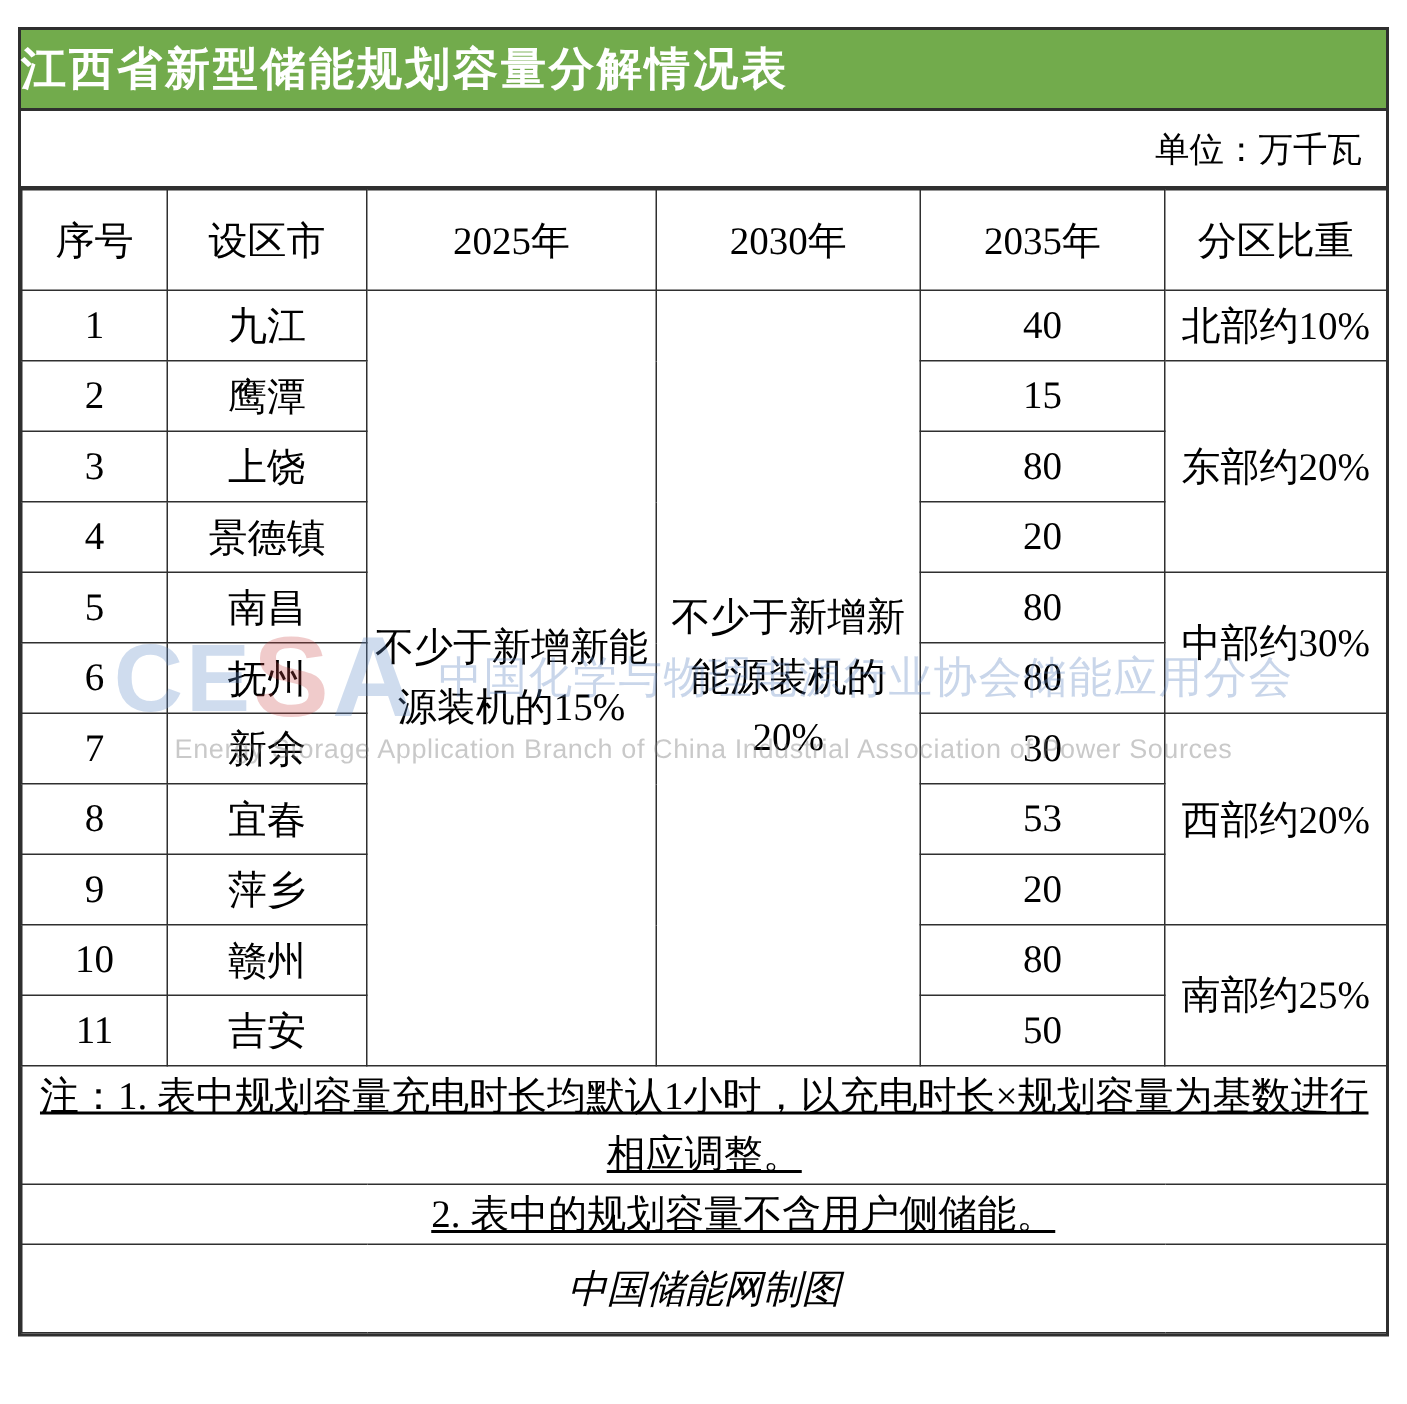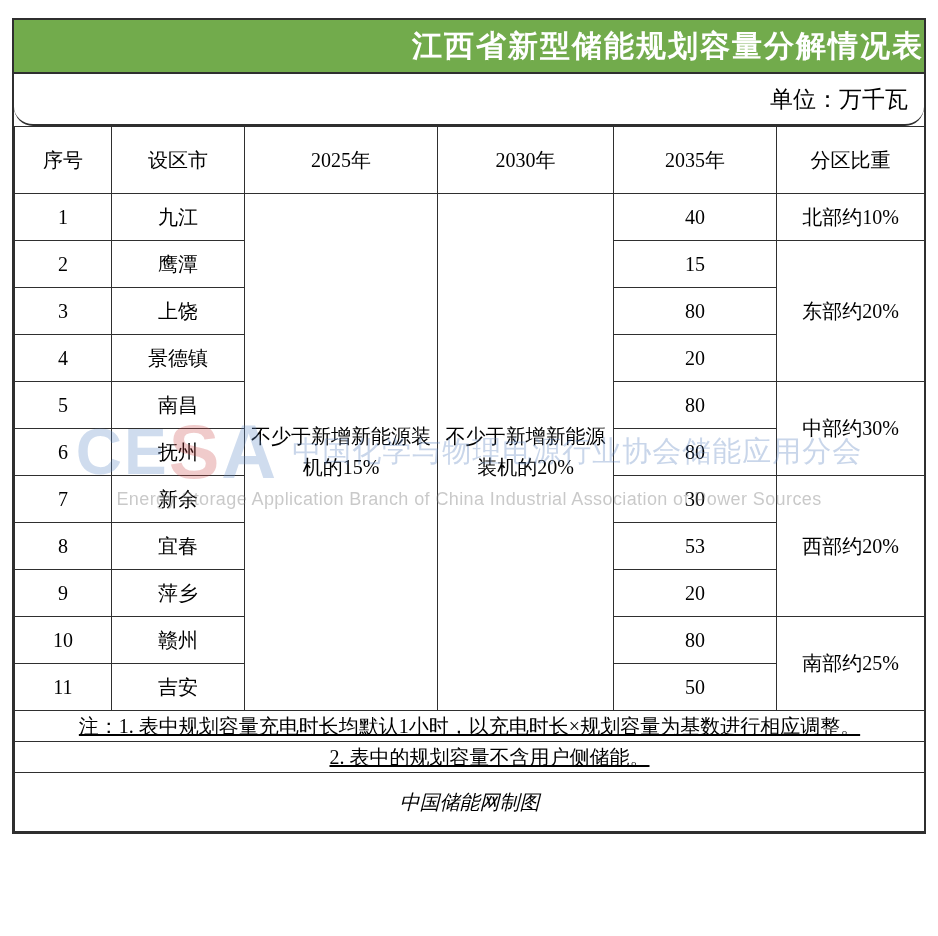--- a/index.html
+++ b/index.html
@@ -22,52 +22,51 @@
     width: 914px;
     box-sizing: border-box;
     border: 2px solid #2f2f2f;
   }
   .title-row {
     background: #72ab4c;
     border-bottom: 2px solid #2f2f2f;
     height: 52px;
     display: flex;
     align-items: center;
-    justify-content: flex-end;
+    justify-content: flex-start;
   }
   .title-text {
     color: #ffffff;
     font-size: 30px;
     font-weight: bold;
     letter-spacing: 2px;
   }
   .unit-row {
     height: 52px;
     border-bottom: 2px solid #2f2f2f;
     display: flex;
     align-items: center;
     justify-content: flex-end;
     padding-right: 16px;
     box-sizing: border-box;
-    border-radius: 19px;
   }
   .unit-text {
     font-size: 23px;
   }
   table.grid {
     border-collapse: collapse;
     width: 100%;
     table-layout: fixed;
   }
   table.grid td, table.grid th {
     border: 1.5px solid #2f2f2f;
     text-align: center;
     vertical-align: middle;
     font-weight: normal;
-    font-size: 20px;
+    font-size: 26px;
     padding: 0;
   }
   table.grid th {
     height: 66px;
   }
   .hdr-bold {
     font-weight: bold;
     font-size: 24px;
   }
   .col-seq { width: 97px; }

